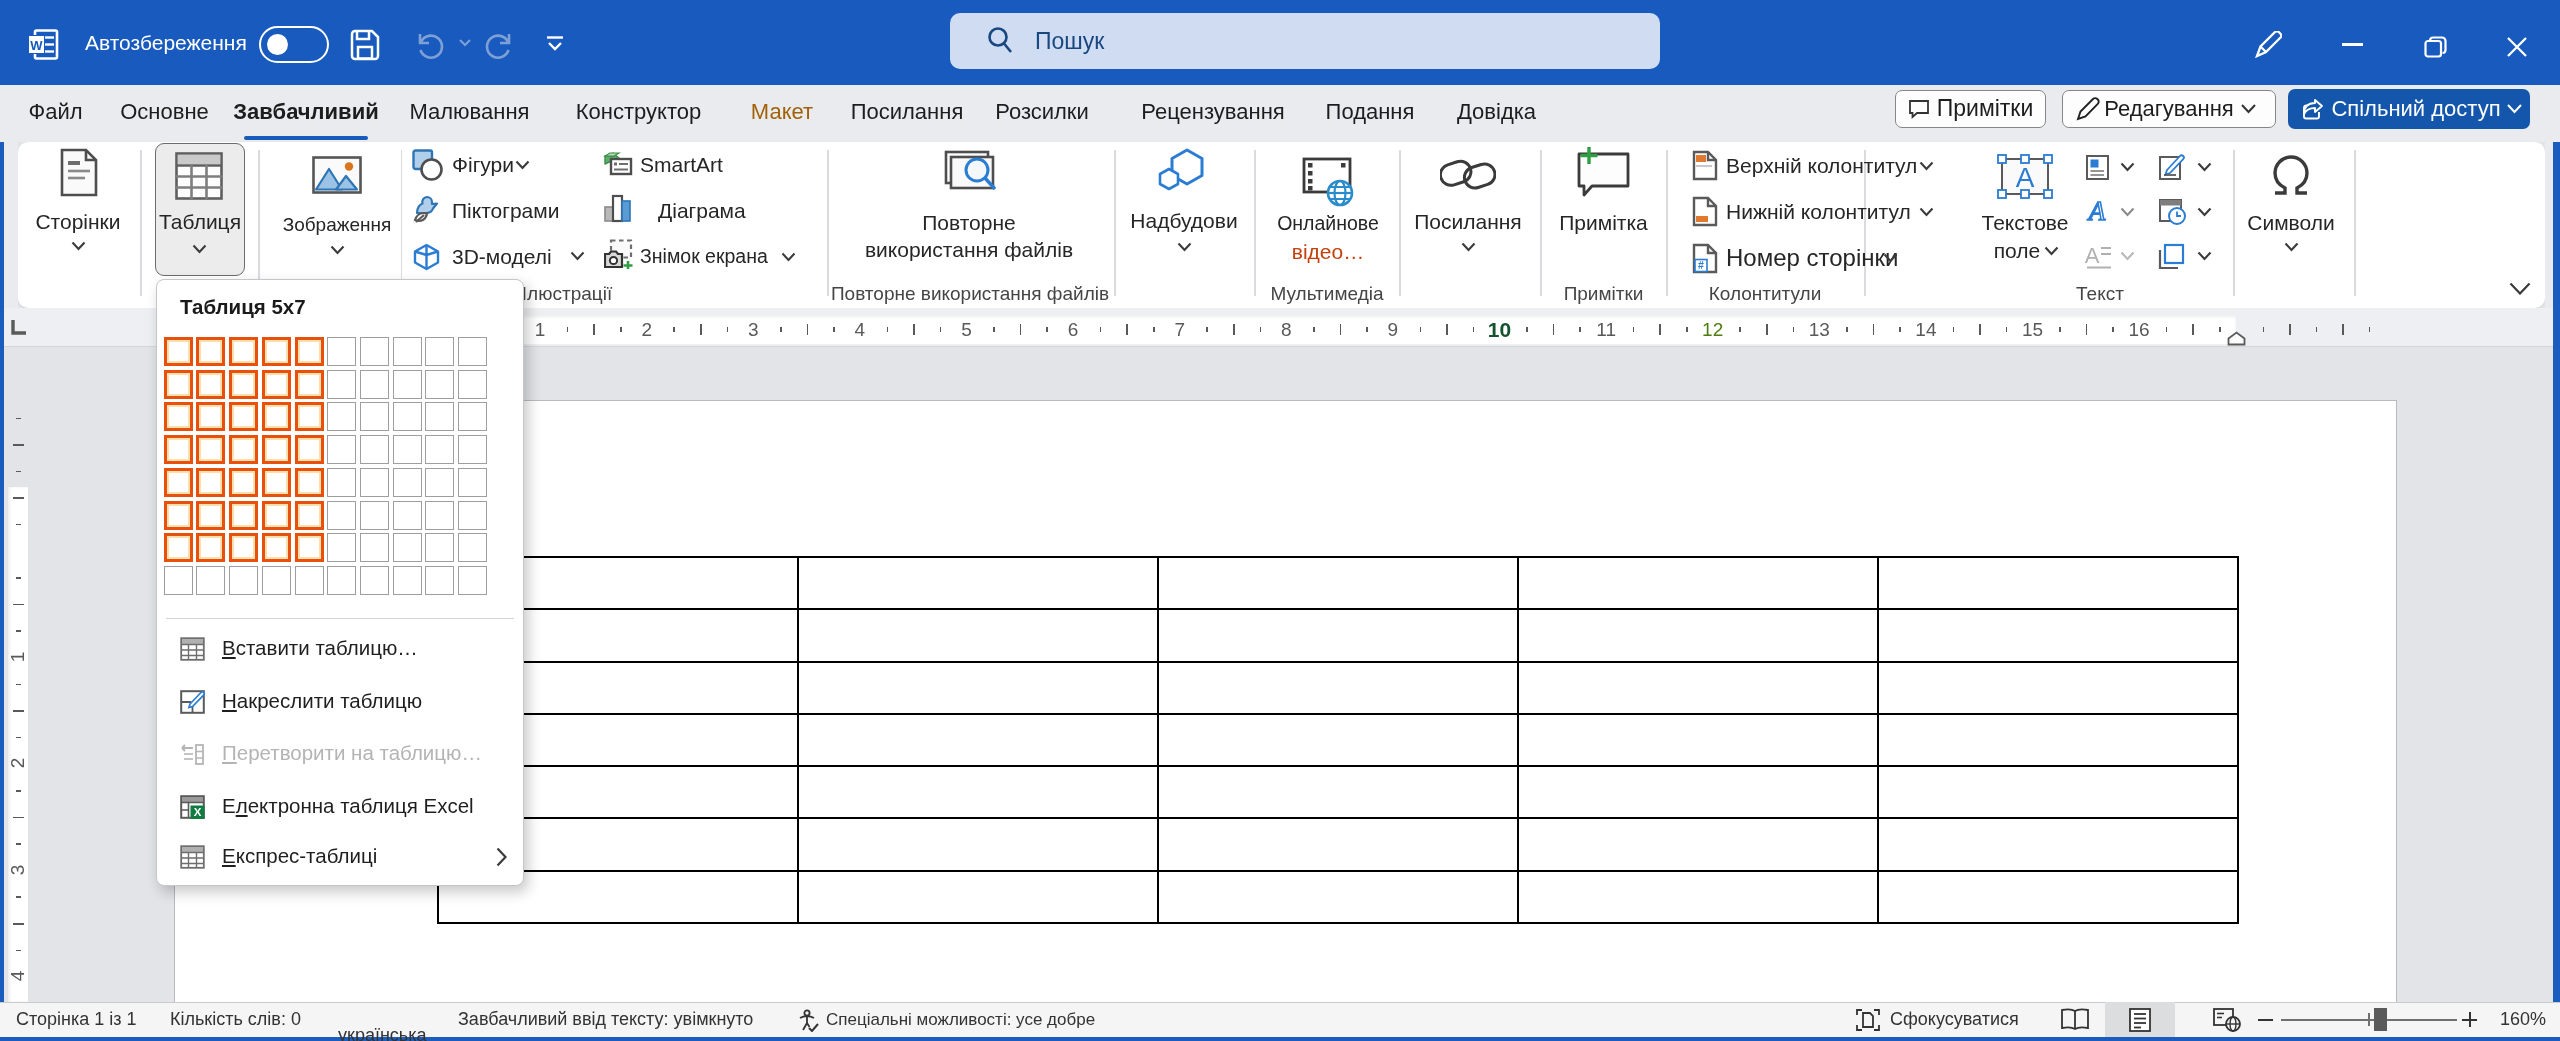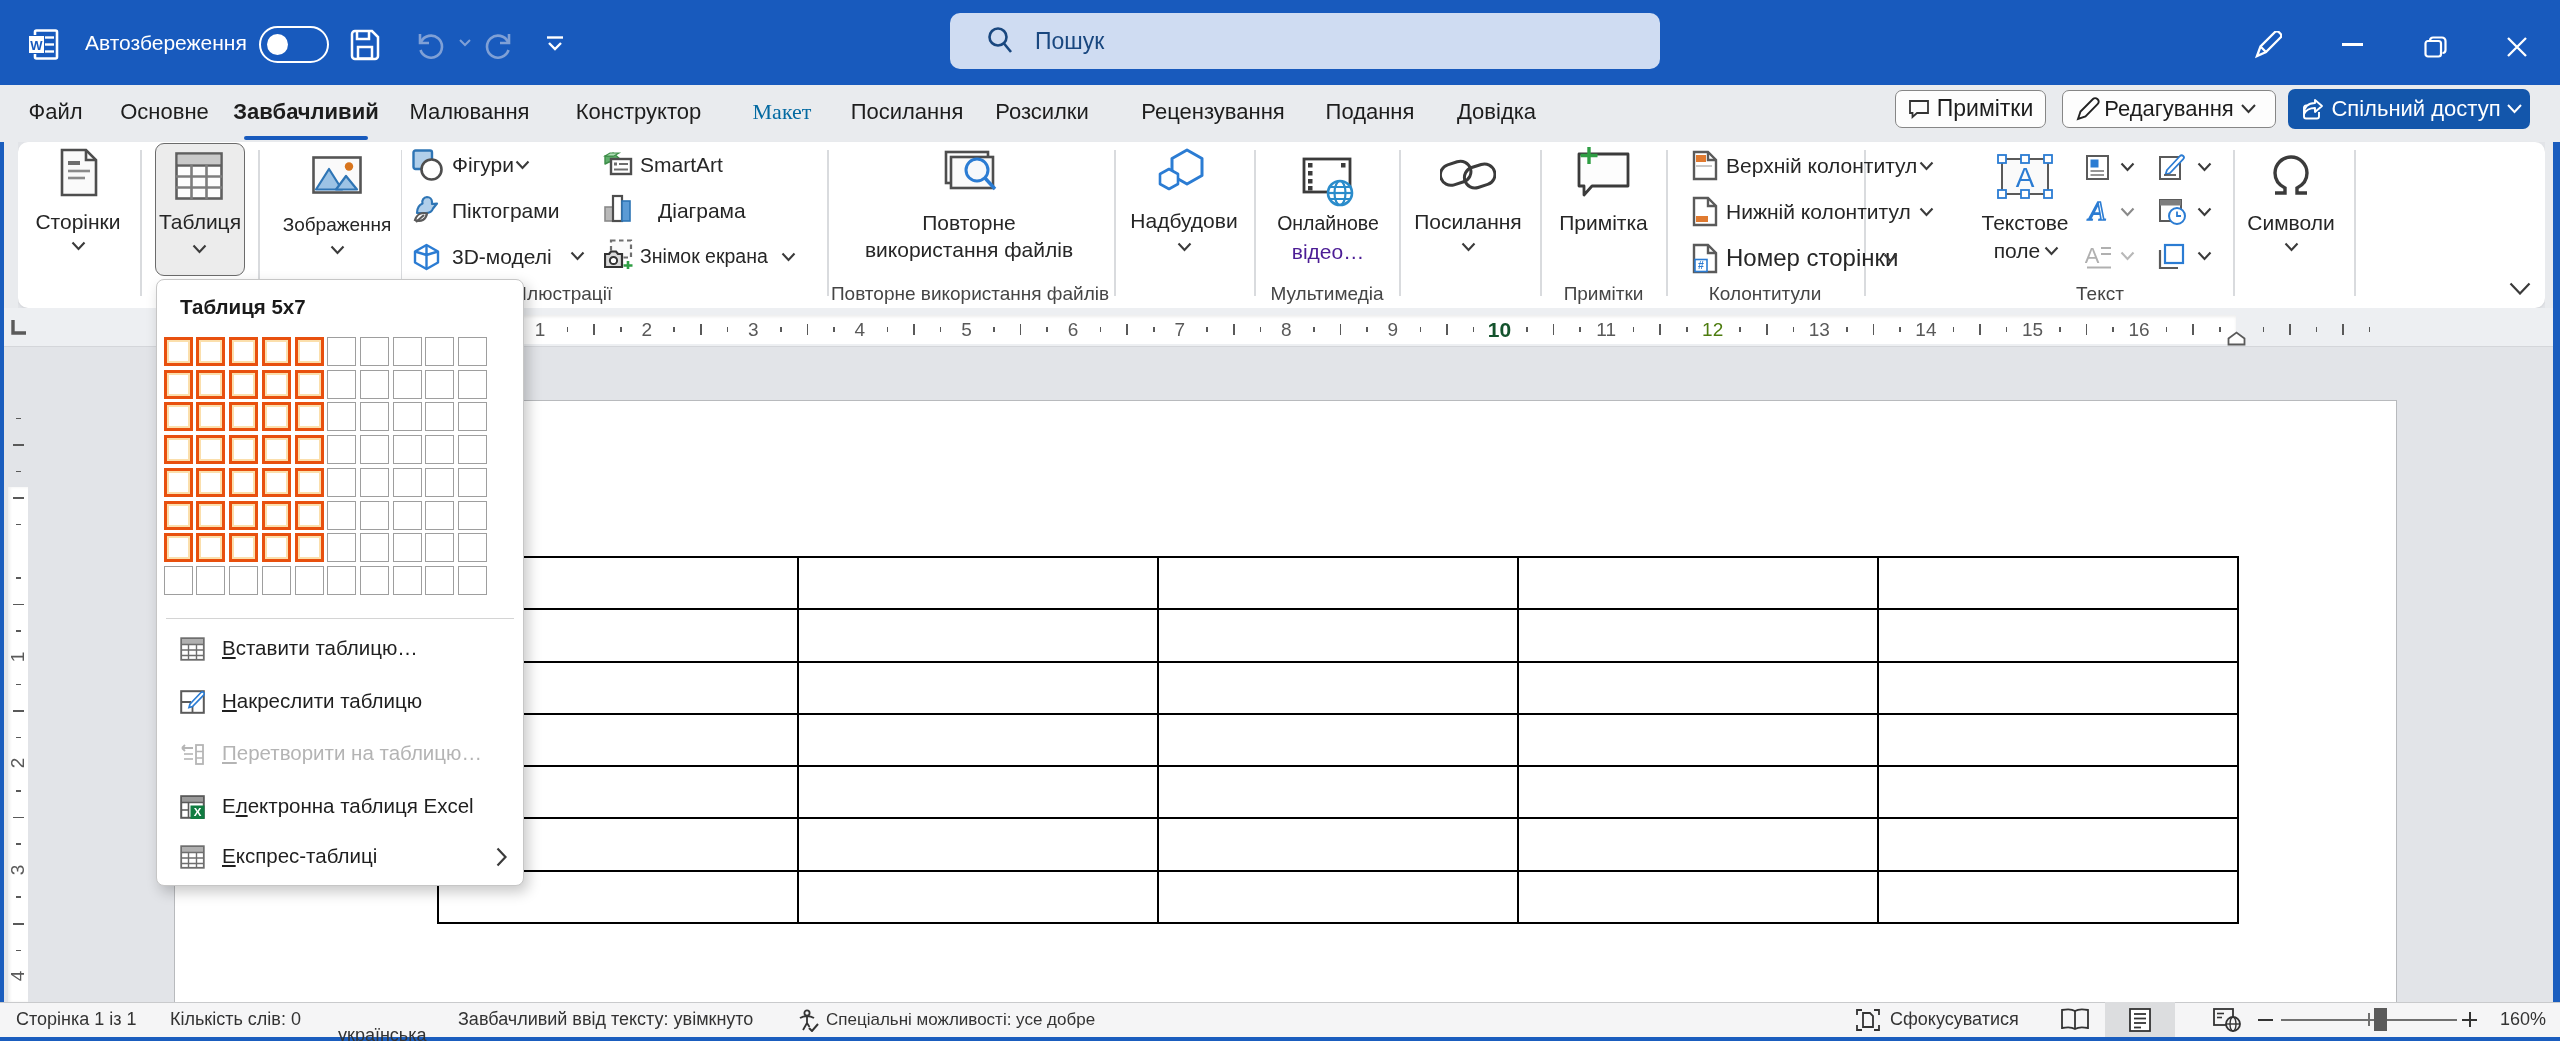--- a/index.html
+++ b/index.html
@@ -61,21 +61,21 @@
 </svg>
 <svg class="abs" style="left:2506px;top:36px;" width="22" height="22" viewBox="0 0 22 22">
 <path d="M2 2 L20 20 M20 2 L2 20" stroke="#fff" stroke-width="2.3"></path>
 </svg>
 <div class="abs" style="left:0;top:85px;width:2560px;height:57px;background:#e9ebee;"></div>
 <div class="abs ct" style="left:-54.5px;top:85px;width:220px;height:53px;font-size:22px;color:#1d1d1d;font-weight:normal;">Файл</div>
 <div class="abs ct" style="left:54.5px;top:85px;width:220px;height:53px;font-size:22px;color:#1d1d1d;font-weight:normal;">Основне</div>
 <div class="abs ct" style="left:196px;top:85px;width:220px;height:53px;font-size:22px;color:#1d1d1d;font-weight:bold;">Завбачливий</div>
 <div class="abs ct" style="left:359.5px;top:85px;width:220px;height:53px;font-size:22px;color:#1d1d1d;font-weight:normal;">Малювання</div>
 <div class="abs ct" style="left:528.5px;top:85px;width:220px;height:53px;font-size:22px;color:#1d1d1d;font-weight:normal;">Конструктор</div>
-<div class="abs ct" style="left:672px;top:85px;width:220px;height:53px;font-size:22px;color:#0369a1;font-weight:normal;font-family:Liberation Serif, serif;">Макет</div>
+<div class="abs ct" style="left:672px;top:85px;width:220px;height:53px;font-size:22px;color:#a16207;font-weight:normal;">Макет</div>
 <div class="abs ct" style="left:797px;top:85px;width:220px;height:53px;font-size:22px;color:#1d1d1d;font-weight:normal;">Посилання</div>
 <div class="abs ct" style="left:932px;top:85px;width:220px;height:53px;font-size:22px;color:#1d1d1d;font-weight:normal;">Розсилки</div>
 <div class="abs ct" style="left:1103px;top:85px;width:220px;height:53px;font-size:22px;color:#1d1d1d;font-weight:normal;">Рецензування</div>
 <div class="abs ct" style="left:1260px;top:85px;width:220px;height:53px;font-size:22px;color:#1d1d1d;font-weight:normal;">Подання</div>
 <div class="abs ct" style="left:1386.5px;top:85px;width:220px;height:53px;font-size:22px;color:#1d1d1d;font-weight:normal;">Довідка</div>
 <div class="abs" style="left:244px;top:136px;width:124px;height:4px;background:#185abd;border-radius:2px;"></div>
 <div class="abs" style="left:1895px;top:90px;width:151px;height:38px;border:1.5px solid #868686;border-radius:7px;background:#fdfdfd;"></div>
 <svg class="abs" style="left:1908px;top:99px;" width="22" height="20" viewBox="0 0 22 20">
 <path d="M2 2 h18 v12 h-11 l-4.5 4 v-4 h-2.5 z" fill="none" stroke="#333" stroke-width="1.8"></path>
 </svg>
@@ -221,21 +221,21 @@
       <rect x="6" y="29" width="4.5" height="4.5"></rect>
 <rect x="39" y="6" width="4.5" height="4.5"></rect>
 </g>
 <circle cx="38" cy="36" r="12" fill="#fff" stroke="#2b8ccb" stroke-width="2.6"></circle>
 <ellipse cx="38" cy="36" rx="5.5" ry="12" fill="none" stroke="#2b8ccb" stroke-width="2.2"></ellipse>
 <line x1="26" y1="36" x2="50" y2="36" stroke="#2b8ccb" stroke-width="2.2"></line>
 <line x1="28" y1="30" x2="48" y2="30" stroke="#2b8ccb" stroke-width="2"></line>
 <line x1="28" y1="42" x2="48" y2="42" stroke="#2b8ccb" stroke-width="2"></line>
 </svg>
 <div class="abs ct" style="left:1262px;top:209px;width:132px;height:28px;font-size:19.5px;color:#262626;">Онлайнове</div>
-<div class="abs ct" style="left:1262px;top:238px;width:132px;height:28px;font-size:21px;color:#4c1d95;">відео…</div>
+<div class="abs ct" style="left:1262px;top:238px;width:132px;height:28px;font-size:21px;color:#c2410c;">відео…</div>
 <div class="abs ct" style="left:1254px;top:281px;width:146px;height:25px;font-size:19px;color:#454545;white-space:nowrap;">Мультимедіа</div>
 <svg class="abs" style="left:1440px;top:153px;" width="56" height="42" viewBox="0 0 56 42">
 <g transform="rotate(-18 28 21)">
 <rect x="1" y="6" width="31" height="21" rx="10.5" fill="none" stroke="#3b3b3b" stroke-width="3"></rect>
 <rect x="23" y="16" width="31" height="21" rx="10.5" fill="none" stroke="#3b3b3b" stroke-width="3"></rect>
 </g>
 </svg>
 <div class="abs ct" style="left:1408px;top:208px;width:120px;height:28px;font-size:21px;color:#262626;">Посилання</div>
 <svg class="abs" style="left:1460.5px;top:242.25px;" width="15" height="9.5" viewBox="0 0 15 9.5">
     <path d="M1.5 1.5 L7.5 8.0 L13.5 1.5" fill="none" stroke="#3b3b3b" stroke-width="2.1"></path>

